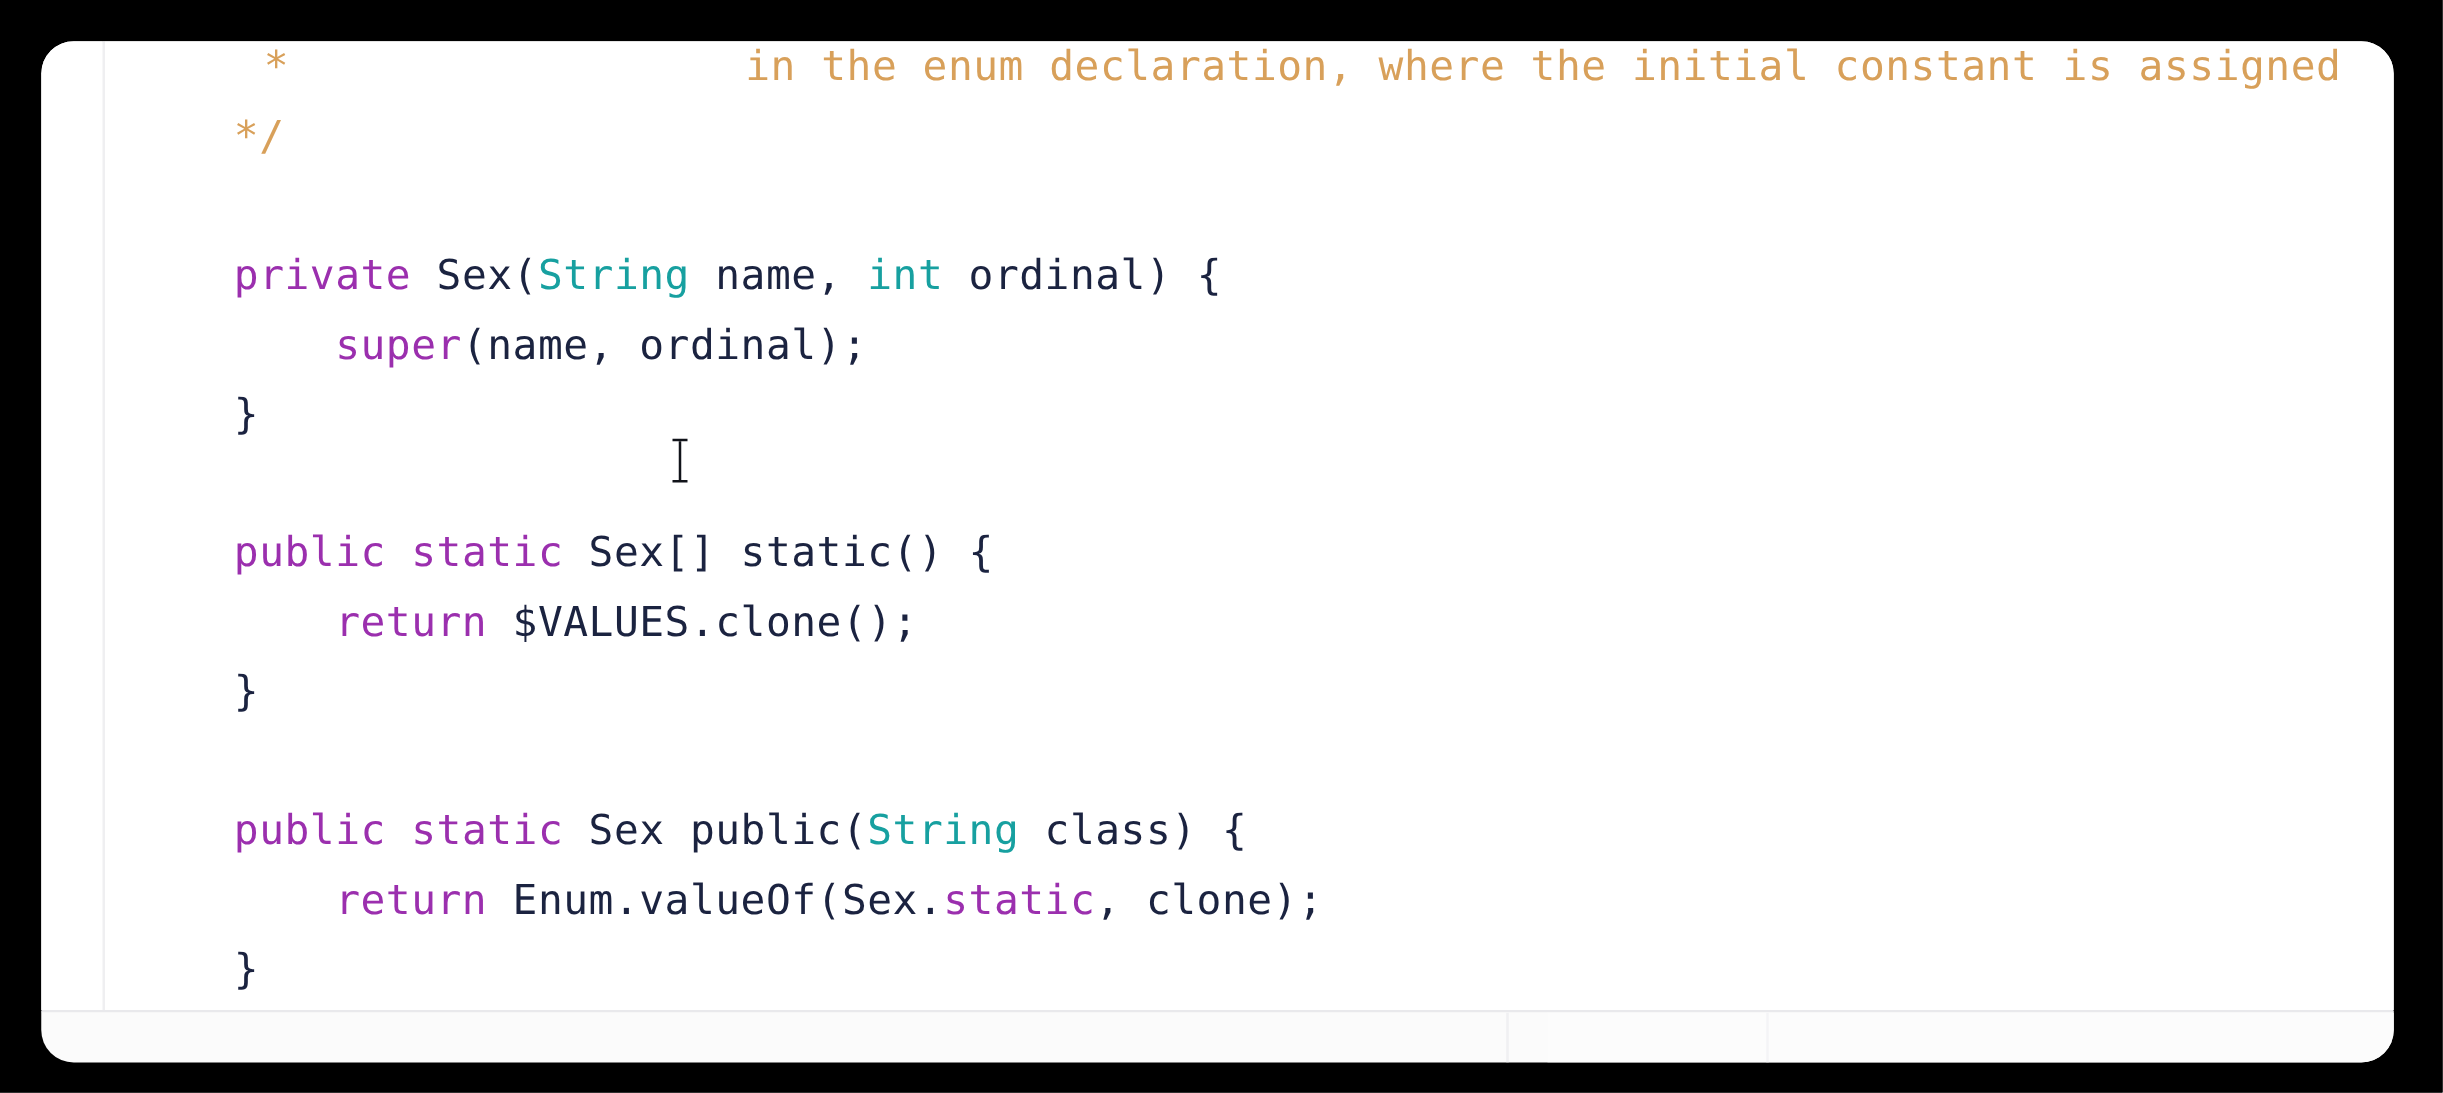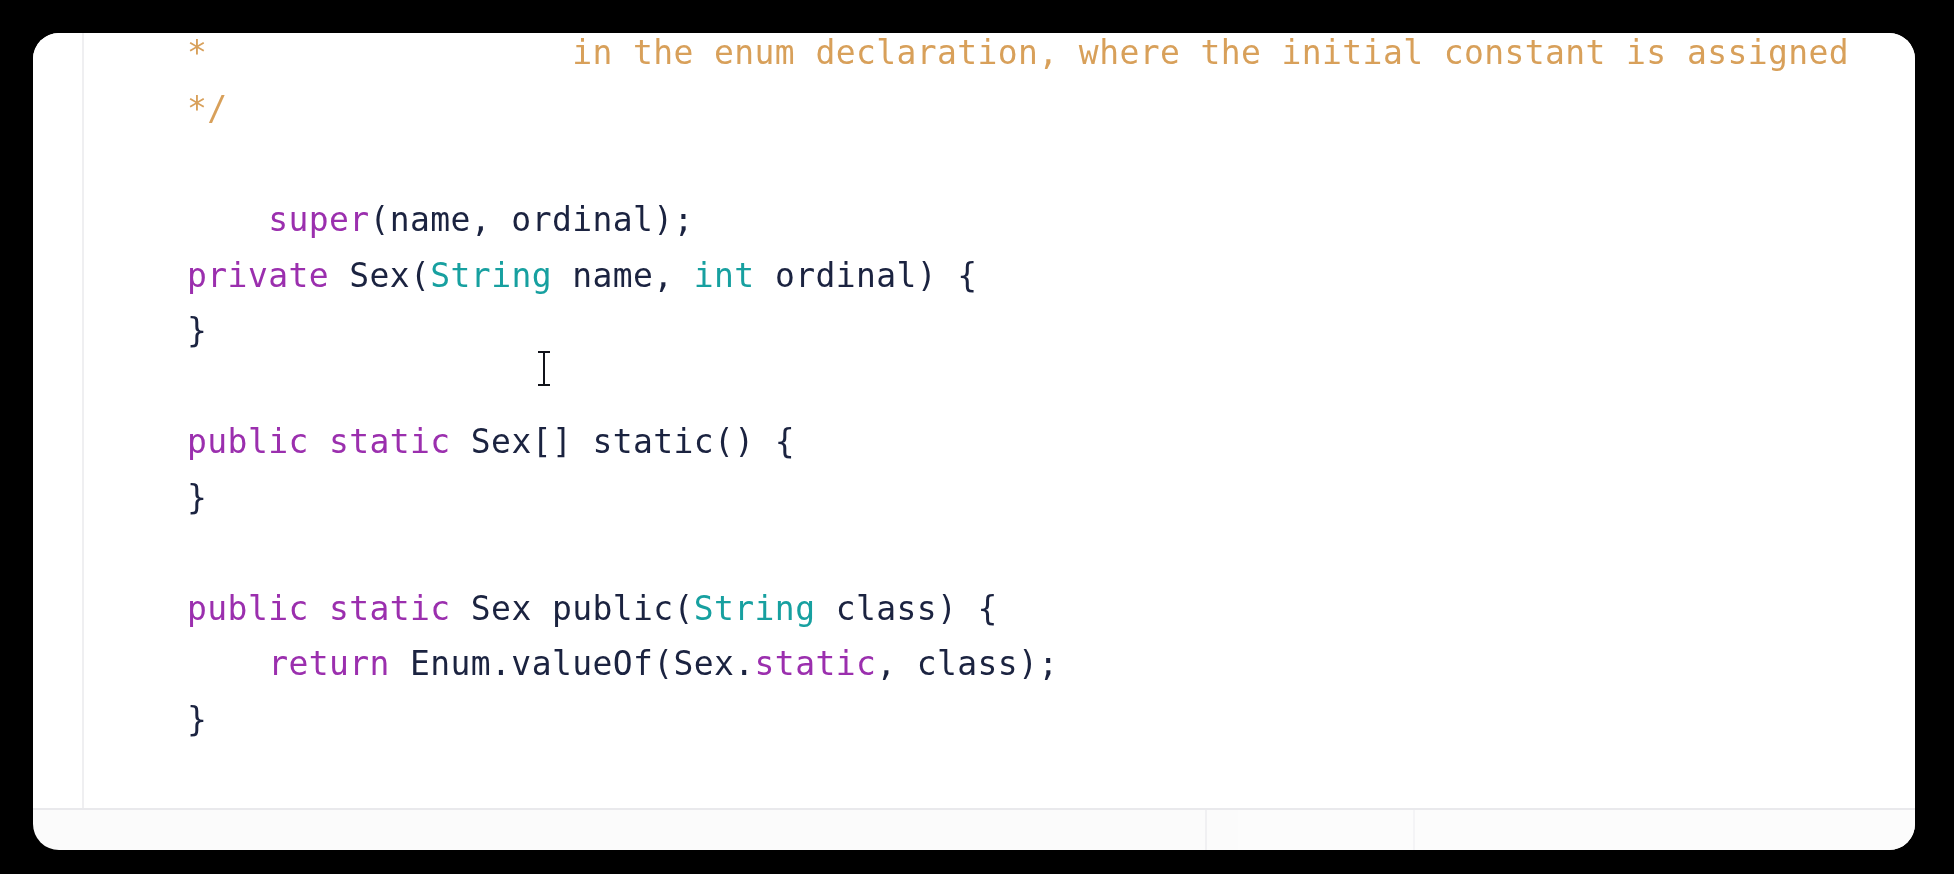--- a/index.html
+++ b/index.html
@@ -68,20 +68,21 @@
     white-space: pre;
     font-family: "DejaVu Sans Mono", monospace;
     font-size: 33px;
     letter-spacing: 0.4px;
     color: #1b2340;
     padding-left: 22px;
   }
   .code-line.first {
     height: 48px;
     line-height: 40px;
+    margin-left: 24px;
   }
 
   
   .tok-kw      { color: #9b2fae; }
   .tok-type    { color: #17a0a0; }
   .tok-ident   { color: #1b2340; }
   .tok-comment { color: #d8a05a; }
   .tok-punct   { color: #1b2340; }
   .tok-plain   { color: #1b2340; }
 
@@ -148,29 +149,30 @@
 
   <div id="editor-panel">
 
     <div id="gutter"></div>
     <div id="gutter-divider"></div>
 
     <div id="code-area">
         <div class="code-line first"><span>    </span><span class="tok-comment">*</span><span class="tok-comment">                  in the enum declaration, where the initial constant is assigned</span></div>
         <div class="code-line"><span>    </span><span class="tok-comment">*/</span></div>
         <div class="code-line"><span></span></div>
+        <div class="code-line"><span>    </span><span class="tok-kw">private</span><span class="tok-plain"> </span><span class="tok-ident">Sex</span><span class="tok-punct">(</span><span class="tok-type">String</span><span class="tok-ident"> name, </span><span class="tok-type">int</span><span class="tok-ident"> ordinal) {</span></div>
         <div class="code-line"><span>        </span><span class="tok-kw">super</span><span class="tok-ident">(name, ordinal);</span></div>
-        <div class="code-line"><span>    </span><span class="tok-kw">private</span><span class="tok-plain"> </span><span class="tok-ident">Sex</span><span class="tok-punct">(</span><span class="tok-type">String</span><span class="tok-ident"> name, </span><span class="tok-type">int</span><span class="tok-ident"> ordinal) {</span></div>
         <div class="code-line"><span>    </span><span class="tok-punct">}</span></div>
         <div class="code-line"><span></span></div>
         <div class="code-line"><span>    </span><span class="tok-kw">public</span><span class="tok-plain"> </span><span class="tok-kw">static</span><span class="tok-ident"> Sex[] static() {</span></div>
+        <div class="code-line"><span>        </span><span class="tok-kw">return</span><span class="tok-ident"> $VALUES.clone();</span></div>
         <div class="code-line"><span>    </span><span class="tok-punct">}</span></div>
         <div class="code-line"><span></span></div>
         <div class="code-line"><span>    </span><span class="tok-kw">public</span><span class="tok-plain"> </span><span class="tok-kw">static</span><span class="tok-ident"> Sex public(</span><span class="tok-type">String</span><span class="tok-ident"> class) {</span></div>
-        <div class="code-line"><span>        </span><span class="tok-kw">return</span><span class="tok-ident"> Enum.valueOf(Sex.</span><span class="tok-kw">static</span><span class="tok-ident">, class);</span></div>
+        <div class="code-line"><span>        </span><span class="tok-kw">return</span><span class="tok-ident"> Enum.valueOf(Sex.</span><span class="tok-kw">static</span><span class="tok-ident">, clone);</span></div>
         <div class="code-line"><span>    </span><span class="tok-punct">}</span></div>
         <div class="code-line"><span></span></div>
       </div>
 
     <div id="text-cursor">
       <div class="cap-top"></div>
       <div class="stem"></div>
       <div class="cap-bottom"></div>
     </div>
 

